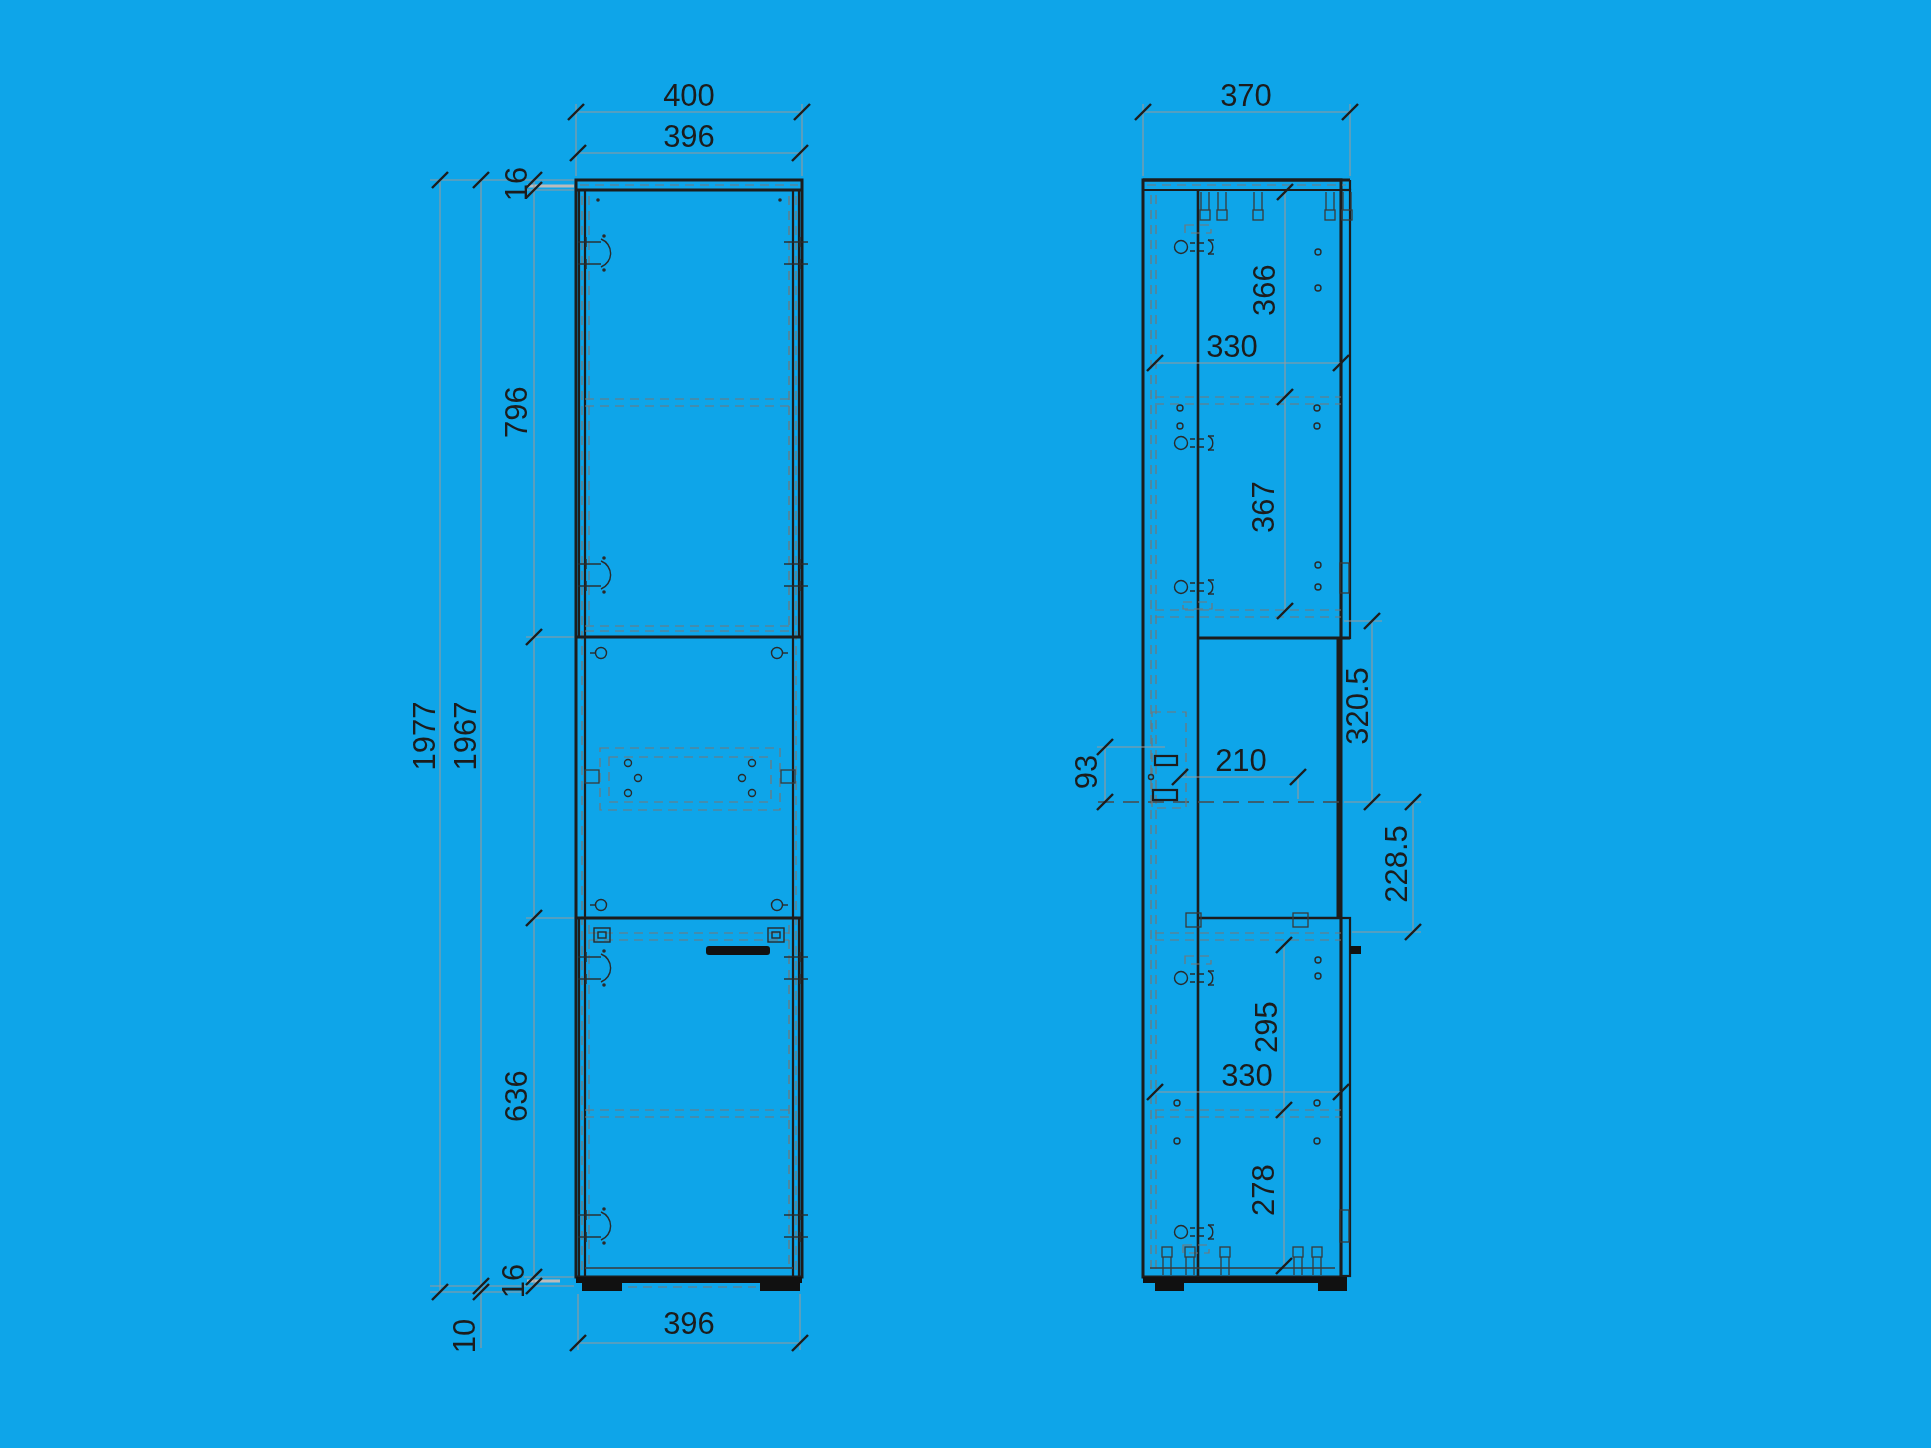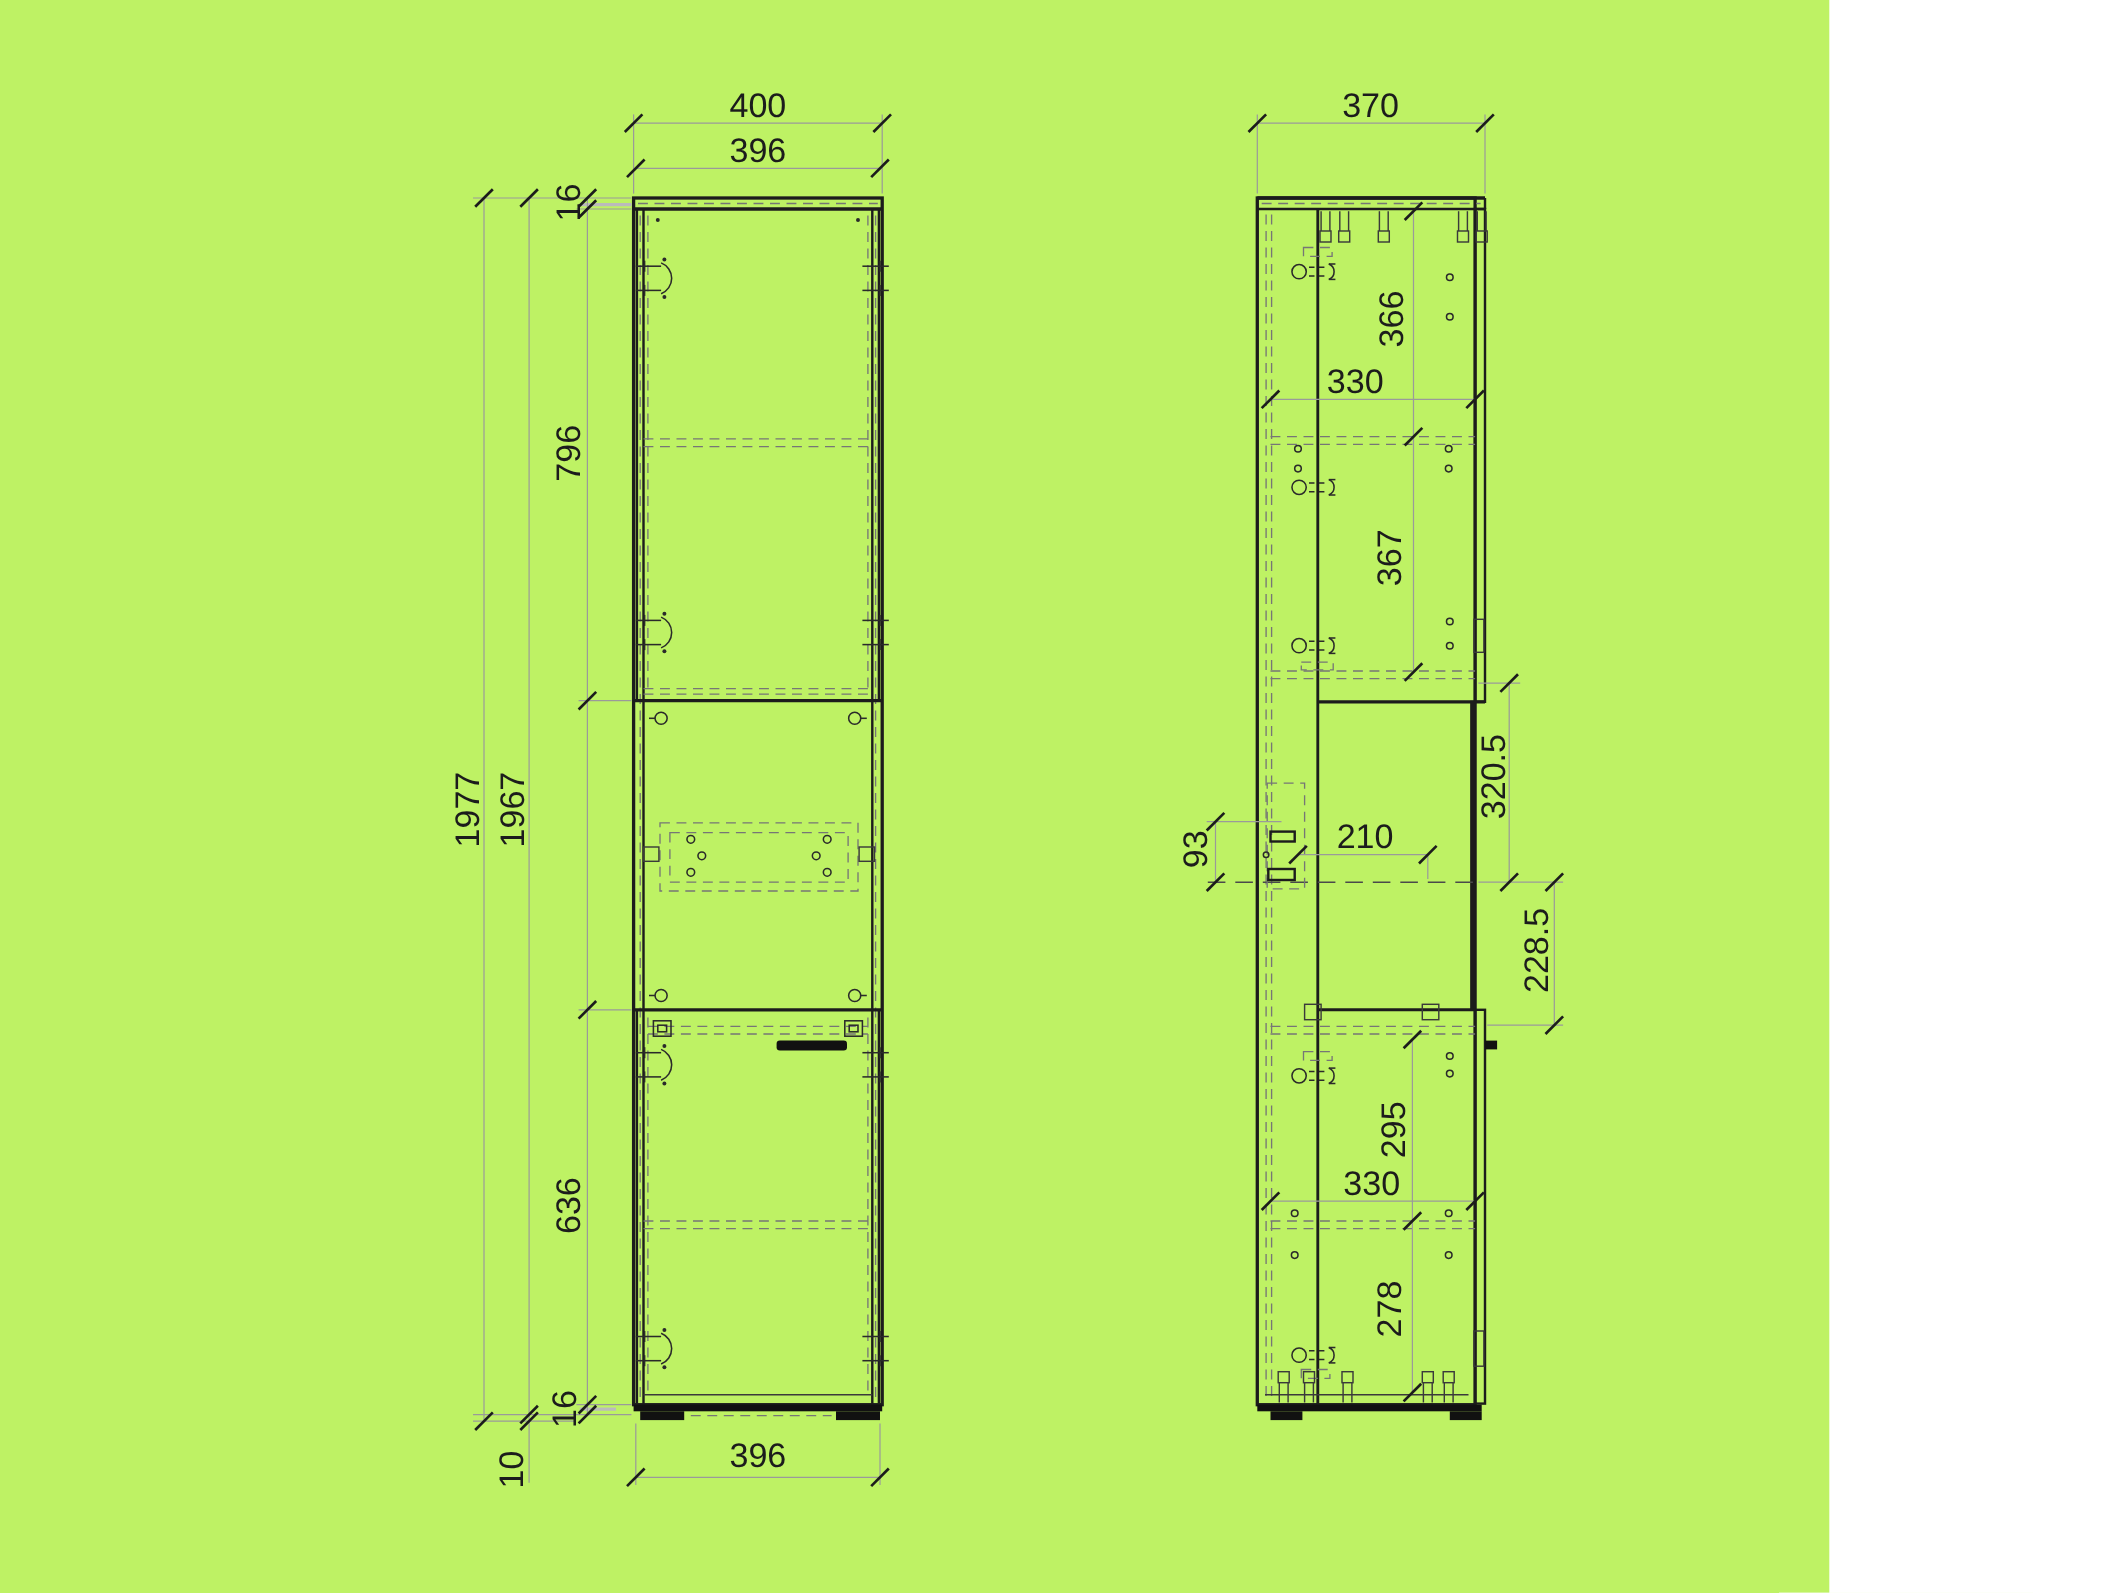--- a/index.html
+++ b/index.html
@@ -1,16 +1,16 @@
 <!DOCTYPE html>
 <html><head>
 <meta charset="utf-8">
 <style>
   html,body { margin:0; padding:0; background:#ffffff; }
-  #canvas { position:relative; width:1663px; height:1448px; background:#bef264; overflow:hidden; }
+  #canvas { position:relative; width:1931px; height:1448px; background:#0ea5e9; overflow:hidden; }
   svg { display:block; }
   svg text { font-family:"Liberation Sans", sans-serif; font-size:31px; fill:#1c1c1c; }
   .ol   { stroke:#1c1c1c; stroke-width:3;   fill:none; }
   .l2   { stroke:#1c1c1c; stroke-width:2.2; fill:none; }
   .l25  { stroke:#1c1c1c; stroke-width:2.6; fill:none; }
   .l1   { stroke:#3a3a3a; stroke-width:1.3; fill:none; }
   .sym  { stroke:#2a2a2a; stroke-width:1.4; fill:none; }
   .dash2{ stroke:#767676; stroke-width:1.2; fill:none; stroke-dasharray:9 6; }
   .dashM{ stroke:#4a4a4a; stroke-width:1.5; fill:none; stroke-dasharray:16 9; }
   .dim  { stroke:#9a9a9a; stroke-width:1.1; fill:none; }

